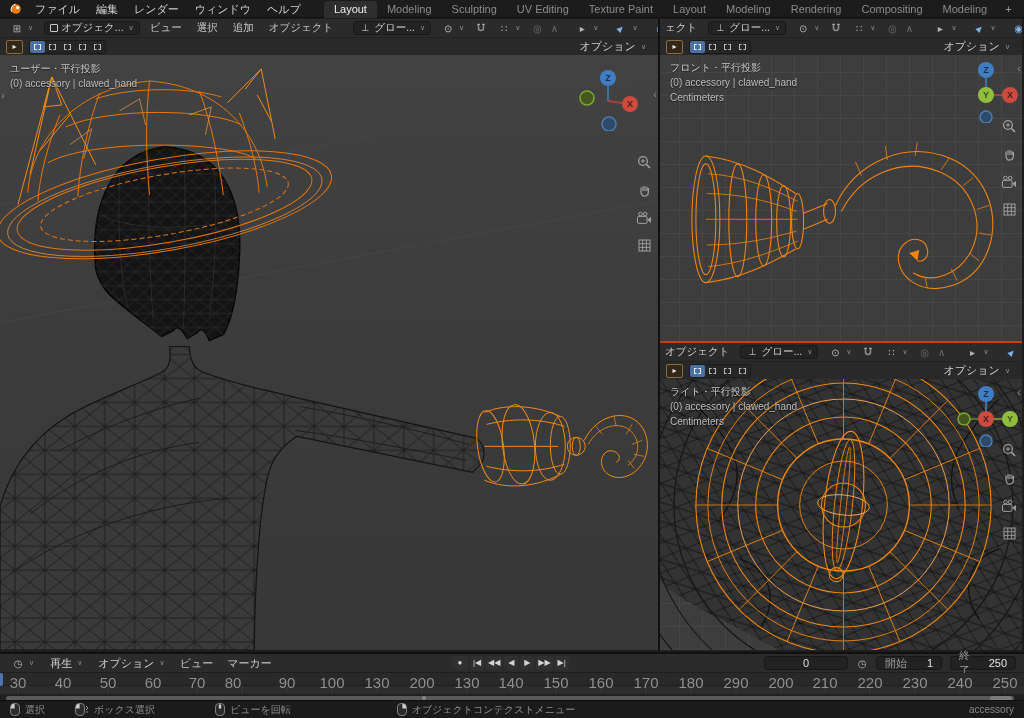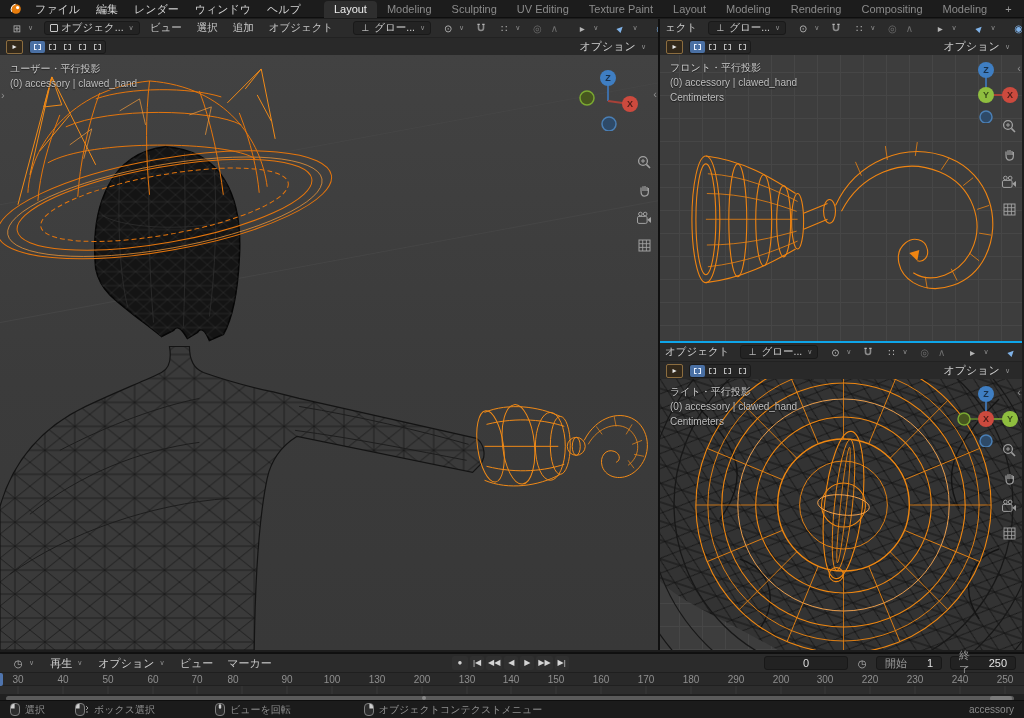--- a/index.html
+++ b/index.html
@@ -14,21 +14,21 @@
   .tabs{display:flex;margin-left:14px;height:18px;align-items:flex-end}
   .tab{padding:0 10px;height:17px;line-height:17px;color:#8b8b8b;border-radius:4px 4px 0 0;font-size:11px}
   .tab.active{background:#2e2e2e;color:#ececec}
   .tab.plus{color:#9a9a9a;padding:0 8px}
 
   
   .workspace{position:absolute;top:19px;left:0;width:1024px;height:631px;display:flex}
   .vp{display:flex;flex-direction:column;min-width:0}
   .vp-main{width:660px;border-right:2px solid #101010}
   .right-col{width:362px;display:flex;flex-direction:column}
-  .vp-front{height:324px;border-bottom:2px solid #0ea5e9}
+  .vp-front{height:324px;border-bottom:2px solid #c2410c}
   .vp-right{flex:1}
 
   .vp-header{height:18px;background:#2b2b2b;display:flex;align-items:center;gap:5px;
              padding:0 5px;white-space:nowrap;overflow:hidden;flex:none;font-size:10.5px}
   .vp-tools{height:18px;background:#292929;border-top:1px solid #222;display:flex;align-items:center;
             gap:6px;padding:0 6px;flex:none;overflow:hidden}
   .vp-canvas{flex:1;position:relative;overflow:hidden;background:linear-gradient(180deg,#424242,#3b3b3b 55%,#383838)}
   .grid-bg{background:#3d3d3d;background-image:linear-gradient(#464646 1px,transparent 1px),
            linear-gradient(90deg,#464646 1px,transparent 1px);background-size:23px 23px;background-position:-4px -6px}
   .cv{position:absolute;inset:0;width:100%;height:100%}
@@ -66,21 +66,21 @@
   .tl-header{position:relative;height:19px;background:#2b2b2b;display:flex;align-items:center;padding:0 6px;gap:4px;border-bottom:1px solid #1f1f1f}
   .transport{position:absolute;left:452px;top:2px;display:flex;align-items:center;gap:2px}
   .tbtn{min-width:14px;padding:0 2px;height:14px;line-height:14px;text-align:center;color:#d5d5d5;font-size:8px;background:#303030;border-radius:2px}
   .rec{color:#cfcfcf;background:#303030;border-radius:2px;width:16px;height:14px;line-height:14px;text-align:center;font-size:8px}
   .tl-right{position:absolute;right:8px;top:2px;display:flex;align-items:center;gap:8px}
   .field{background:#222;border:1px solid #181818;border-radius:3px;height:14px;display:flex;align-items:center;padding:0 8px;color:#dedede}
   .field.frame{width:84px;justify-content:center}
   .field .flabel{color:#9a9a9a;margin-right:8px}
   .field .fval{margin-left:auto;color:#e2e2e2}
   .field.range{width:66px}
-  .tl-ruler{position:relative;height:13px;background:#292929;border-bottom:1px solid #202020;font-size:10px;color:#8f8f8f}
+  .tl-ruler{position:relative;height:13px;background:#292929;border-bottom:1px solid #202020;font-size:15px;color:#8f8f8f}
   .tick{position:absolute;top:1px;transform:translateX(-50%)}
   .playhead{position:absolute;left:0;top:0;width:3px;height:13px;background:#4f74ad;border-radius:0 2px 2px 0}
   .tl-track{height:8px;background:#2d2d2d;background-image:repeating-linear-gradient(90deg,#383838 0 1px,transparent 1px 44.86px);background-position:17.5px 0}
   .tl-scroll{position:relative;height:8px;background:#212121;display:flex;align-items:center}
   .thumb{position:absolute;left:6px;right:10px;height:5px;background:#5a5a5a;border-radius:3px}
   .thumb-nub{position:absolute;right:12px;width:22px;height:5px;background:#7a7a7a;border-radius:3px}
   .scroll-dot{position:absolute;left:422px;width:4px;height:4px;border-radius:2px;background:#8a8a8a}
 
   
   .statusbar{position:absolute;bottom:0;left:0;width:1024px;height:18px;background:#1b1b1b;border-top:1px solid #0e0e0e;
@@ -592,21 +592,21 @@
       <span class="tick" style="left:377px">130</span>
       <span class="tick" style="left:422px">200</span>
       <span class="tick" style="left:467px">130</span>
       <span class="tick" style="left:511px">140</span>
       <span class="tick" style="left:556px">150</span>
       <span class="tick" style="left:601px">160</span>
       <span class="tick" style="left:646px">170</span>
       <span class="tick" style="left:691px">180</span>
       <span class="tick" style="left:736px">290</span>
       <span class="tick" style="left:781px">200</span>
-      <span class="tick" style="left:825px">300</span>
+      <span class="tick" style="left:825px">210</span>
       <span class="tick" style="left:870px">220</span>
       <span class="tick" style="left:915px">230</span>
       <span class="tick" style="left:960px">240</span>
       <span class="tick" style="left:1005px">250</span>
     </div>
     <div class="tl-track"></div>
     <div class="tl-scroll">
       <span class="thumb"></span>
       <span class="thumb-nub"></span>
       <span class="scroll-dot"></span>
@@ -629,21 +629,21 @@
         </svg>
       <span>ボックス選択</span>
     </span>
     <span class="hint" style="margin-left:30px">
       <svg width="10" height="13" viewBox="0 0 10 13">
           <rect x="0.5" y="0.5" width="9" height="12" rx="3.5" stroke="#7e7e7e" fill="#2c2c2c"></rect>
           <rect x="3.8" y="1.2" width="2.4" height="4.6" rx="1.2" fill="#cfcfcf"></rect>
         </svg>
       <span>ビューを回転</span>
     </span>
-    <span class="hint" style="margin-left:43px">
+    <span class="hint" style="margin-left:76px">
       <svg width="10" height="13" viewBox="0 0 10 13">
           <rect x="0.5" y="0.5" width="9" height="12" rx="3.5" stroke="#7e7e7e" fill="#2c2c2c"></rect>
           <path d="M9 4 C9 1.8 7.6 0.8 5.4 0.8 V5.4 H9 Z" fill="#cfcfcf"></path>
         </svg>
       <span>オブジェクトコンテクストメニュー</span>
     </span>
     <span class="sb-right">accessory</span>
   </div>
 </div>
 

